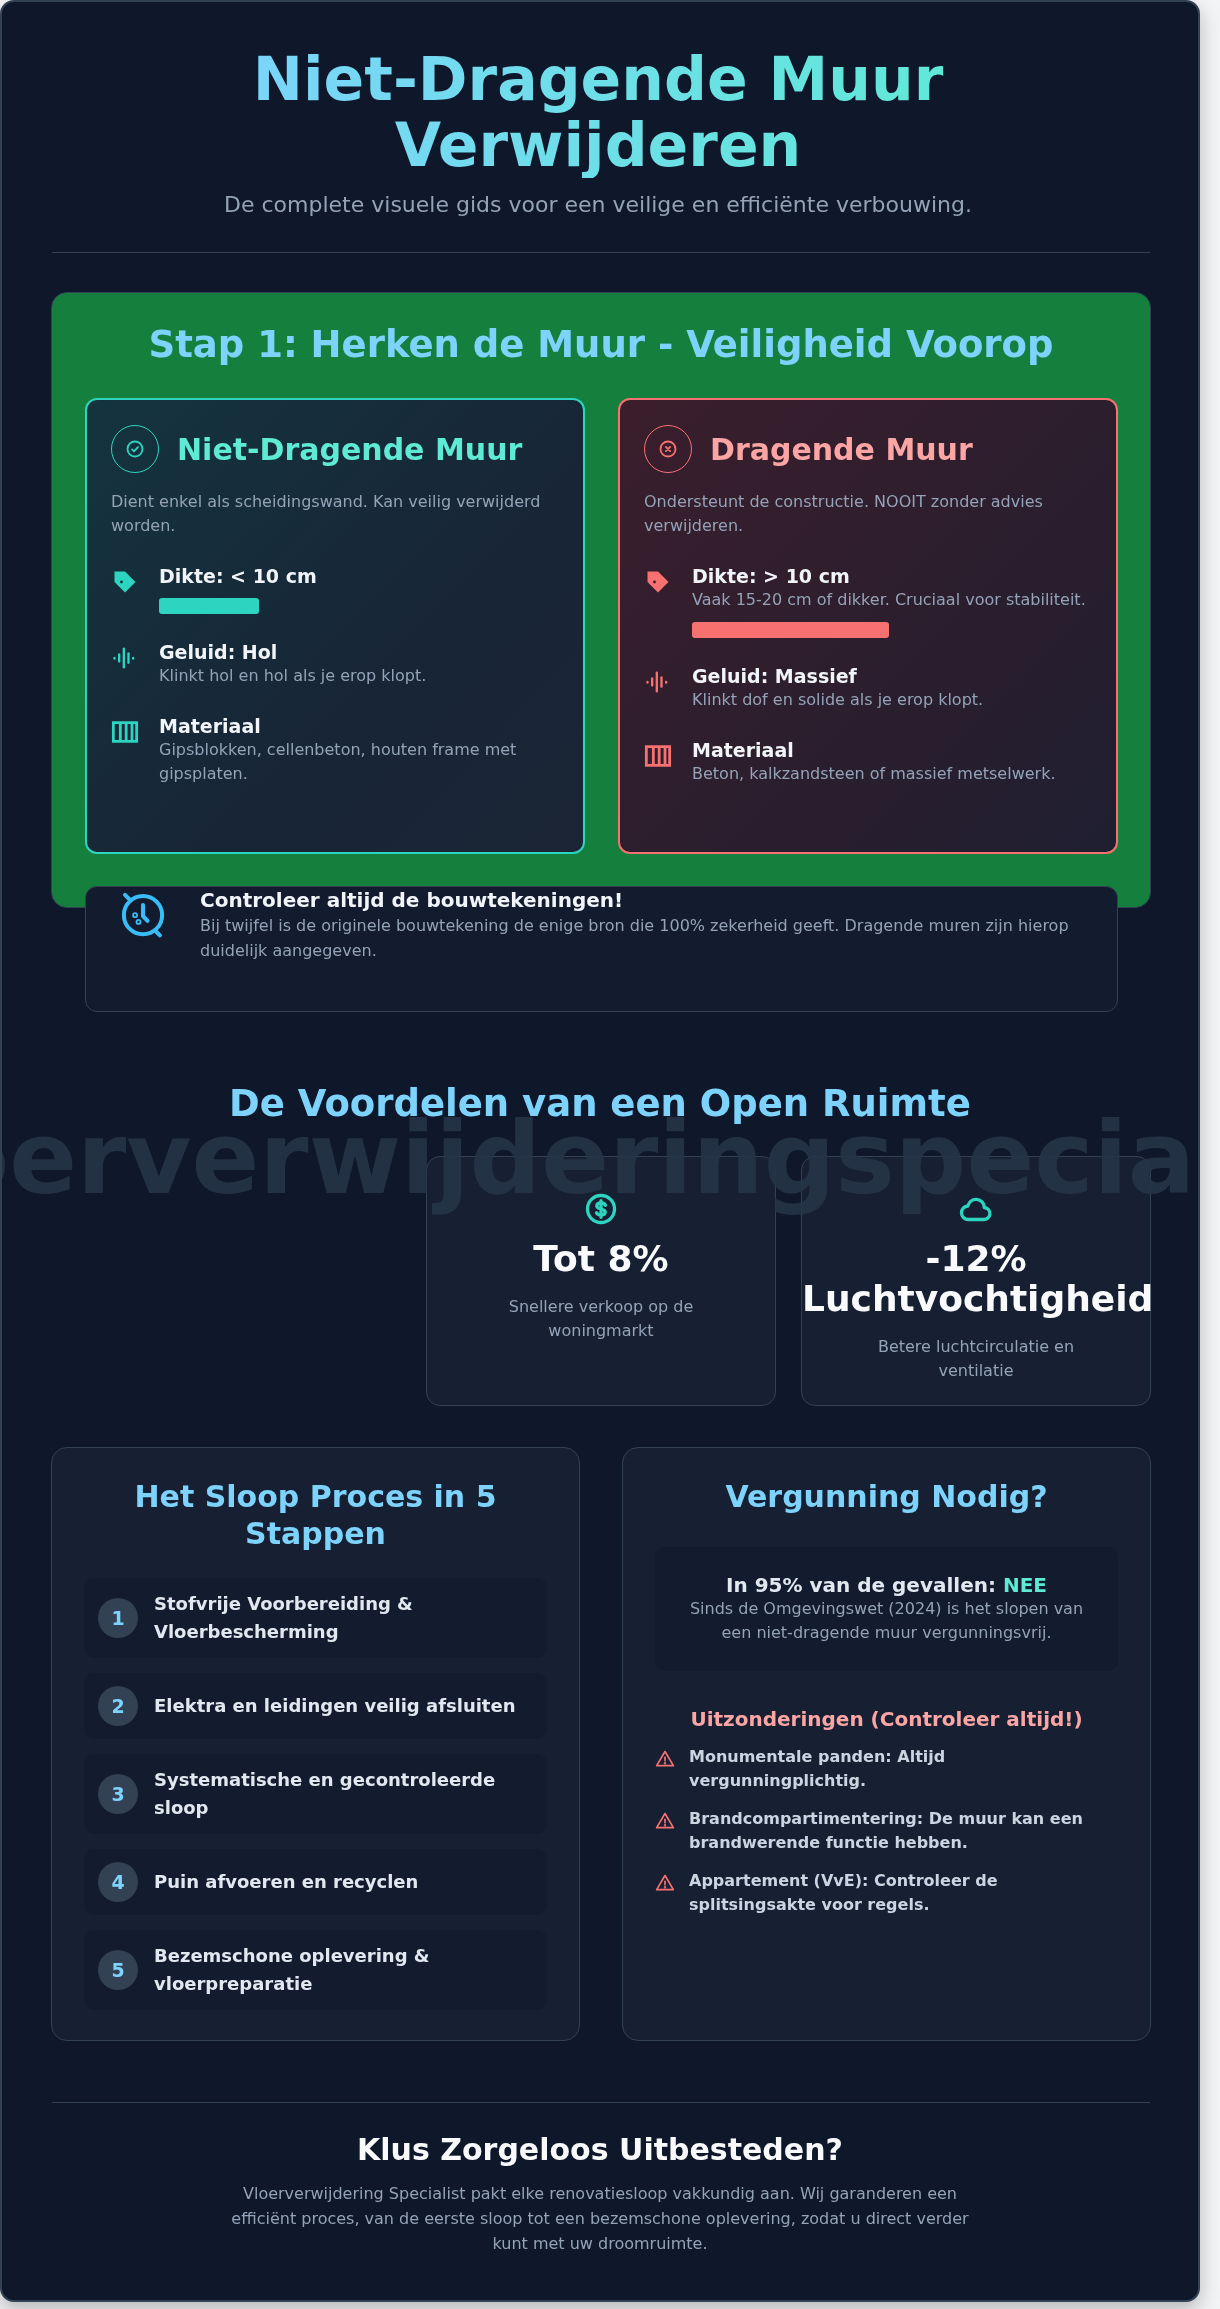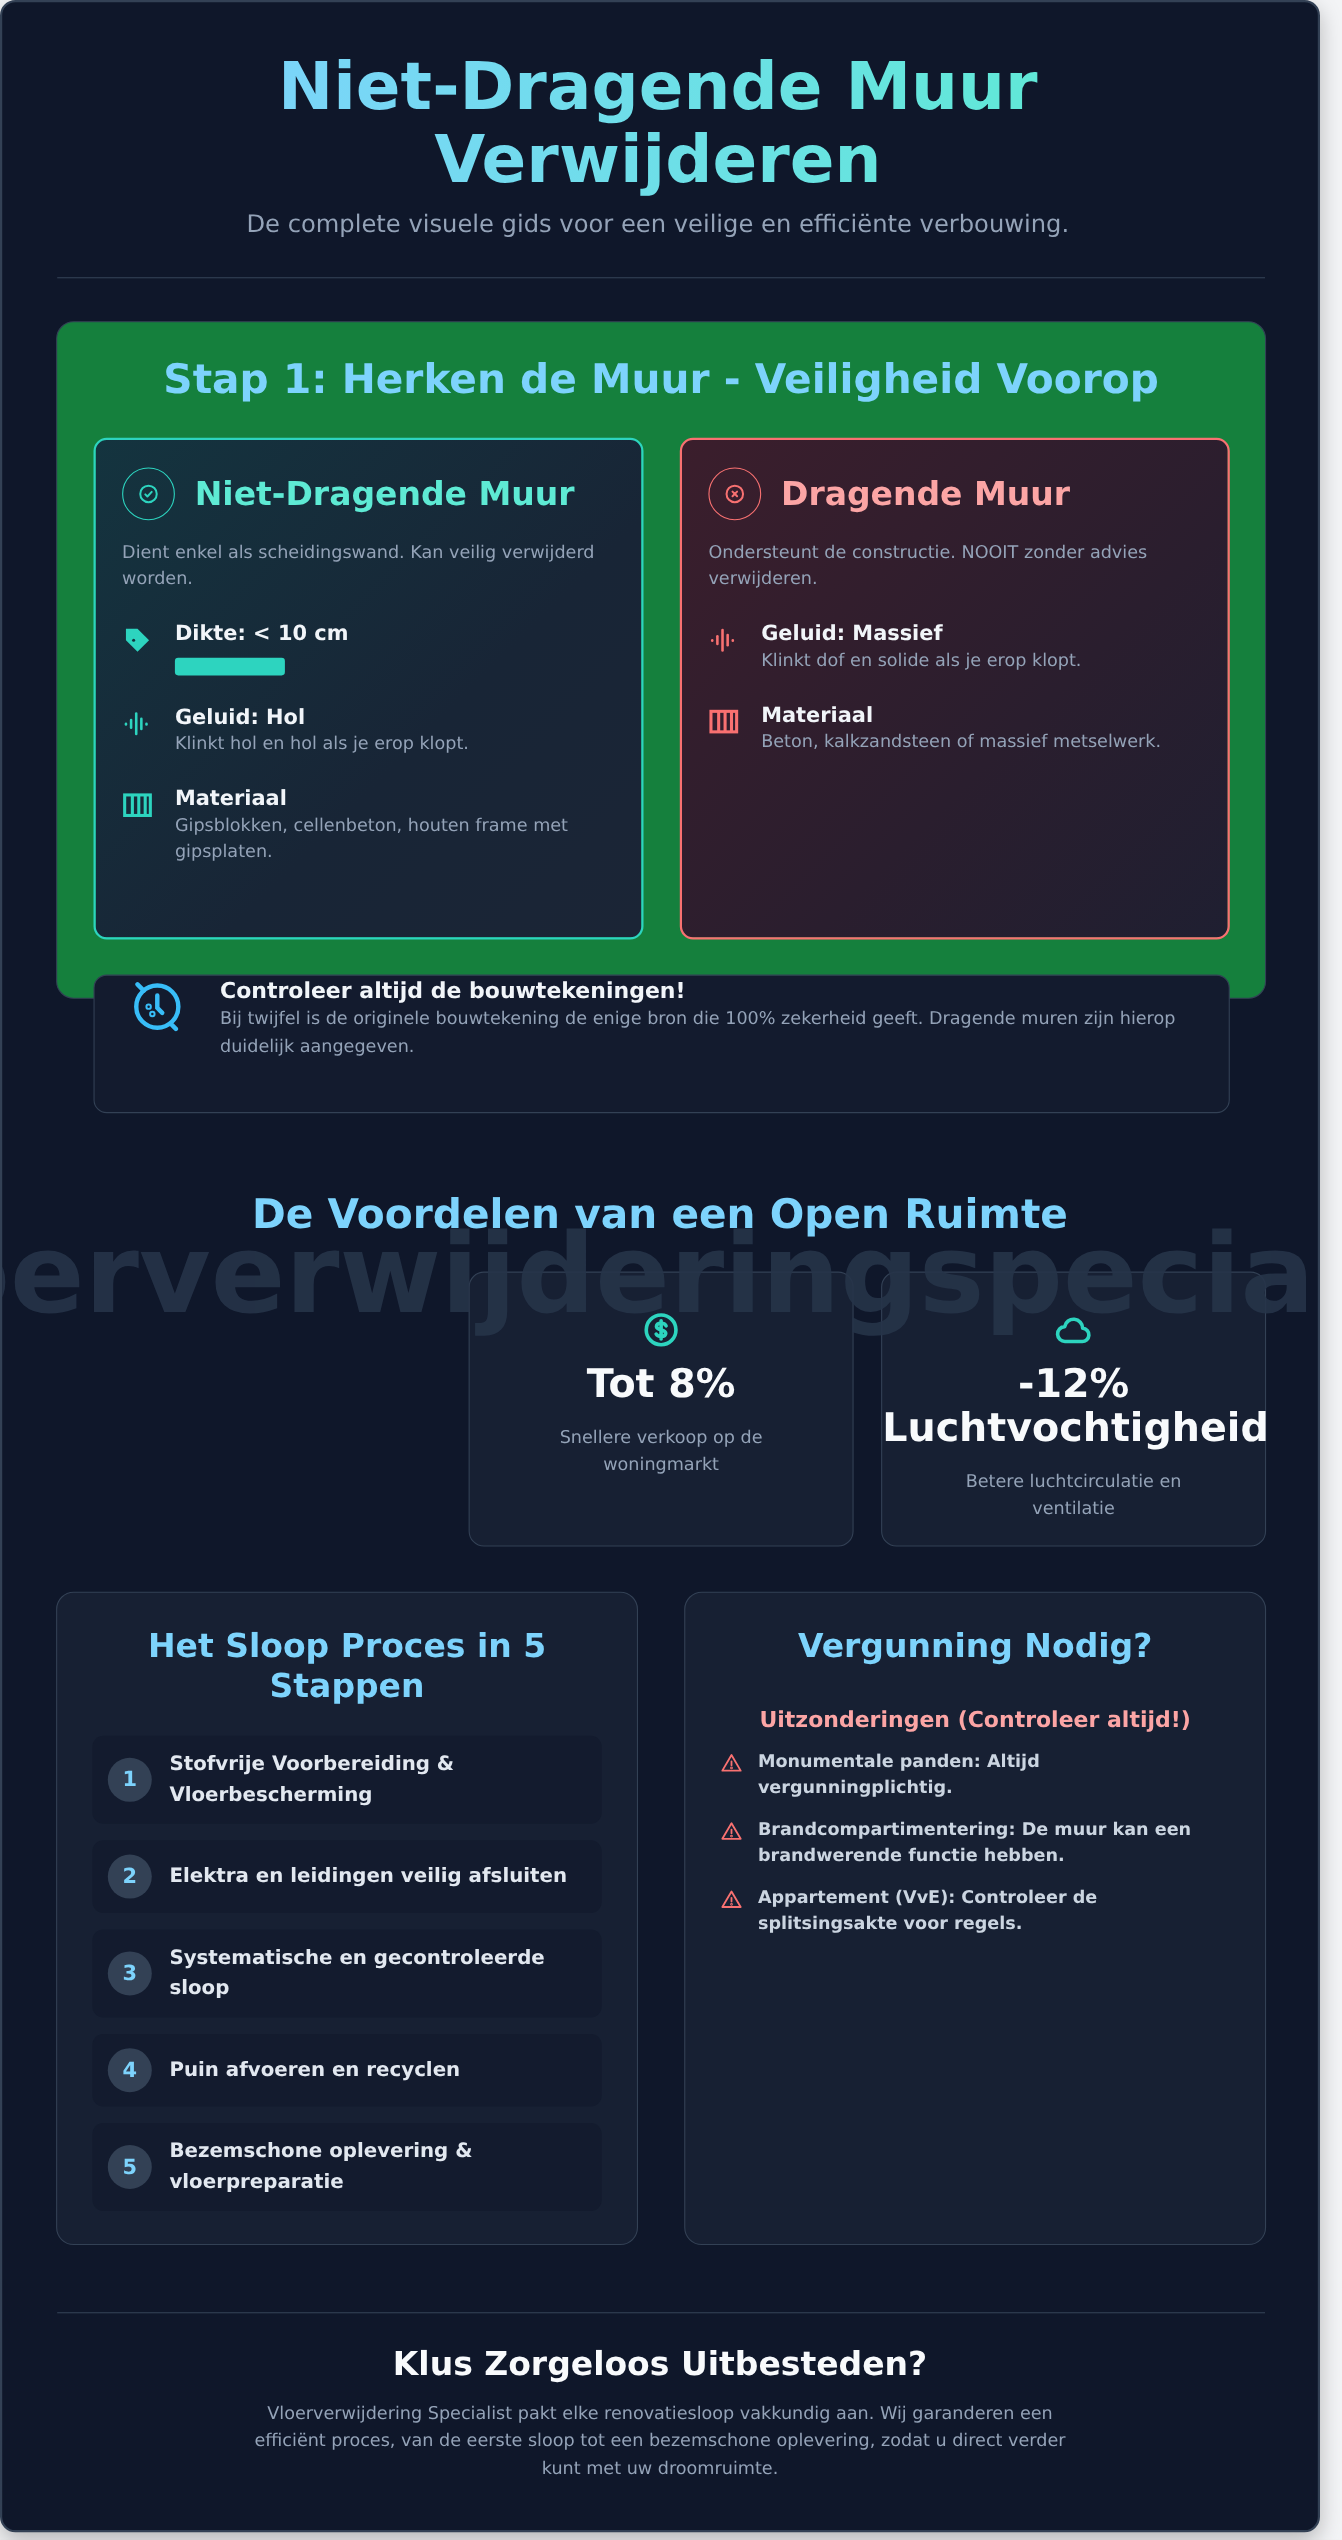--- a/index.html
+++ b/index.html
@@ -191,20 +191,33 @@
         <span class="ring">
           <svg width="20" height="20" viewBox="0 0 24 24" fill="none" stroke="#f87171" stroke-width="2.2" stroke-linecap="round">
               <circle cx="12" cy="12" r="9"></circle>
               <path d="M9.5 9.5l5 5M14.5 9.5l-5 5"></path>
             </svg>
         </span>
         <span class="title">Dragende Muur</span>
       </div>
       <p class="card-desc">Ondersteunt de constructie. NOOIT zonder advies verwijderen.</p>
 
+      <div class="feature">
+        <div class="ficon">
+          <svg width="28" height="28" viewBox="0 0 24 24">
+              <path d="M3 3h9l9 9-9 9-9-9z" fill="#f87171"></path>
+              <circle cx="9" cy="12" r="1.2" fill="#3b1e2c"></circle>
+            </svg>
+        </div>
+        <div>
+          <div class="ftitle">Dikte: &gt; 10 cm</div>
+          <div class="fdesc">Vaak 15-20 cm of dikker. Cruciaal voor stabiliteit.</div>
+          <div class="bar"></div>
+        </div>
+      </div>
 
       <div class="feature">
         <div class="ficon">
           <svg width="28" height="28" viewBox="0 0 24 24" stroke="#f87171" stroke-width="2" stroke-linecap="round">
               <line x1="3" y1="12" x2="3" y2="12.5"></line>
               <line x1="7" y1="9" x2="7" y2="15"></line>
               <line x1="11" y1="4" x2="11" y2="20"></line>
               <line x1="15" y1="8" x2="15" y2="16"></line>
               <line x1="19" y1="12" x2="19" y2="12.5"></line>
             </svg>
@@ -294,20 +307,26 @@
       </div>
       <div class="step">
         <span class="num">5</span>
         <span class="stext">Bezemschone oplevering &amp; vloerpreparatie</span>
       </div>
     </div>
   </div>
 
   <div class="bottom-card" style="left:620px">
     <h2 class="section-title">Vergunning Nodig?</h2>
+    <div class="permit-box">
+      <div class="pmain">
+        <span>In 95% van de gevallen: </span><span class="nee">NEE</span>
+      </div>
+      <div class="psub">Sinds de Omgevingswet (2024) is het slopen van een niet-dragende muur vergunningsvrij.</div>
+    </div>
     <div class="exc-title">Uitzonderingen (Controleer altijd!)</div>
     <div class="exc-list">
       <div class="exc">
         <span class="eicon">
           <svg width="20" height="20" viewBox="0 0 24 24" fill="none" stroke="#f87171" stroke-width="2" stroke-linejoin="round" stroke-linecap="round">
               <path d="M12 3L2 20h20z"></path>
               <line x1="12" y1="10" x2="12" y2="14"></line>
               <circle cx="12" cy="17" r="0.5"></circle>
             </svg>
         </span>

